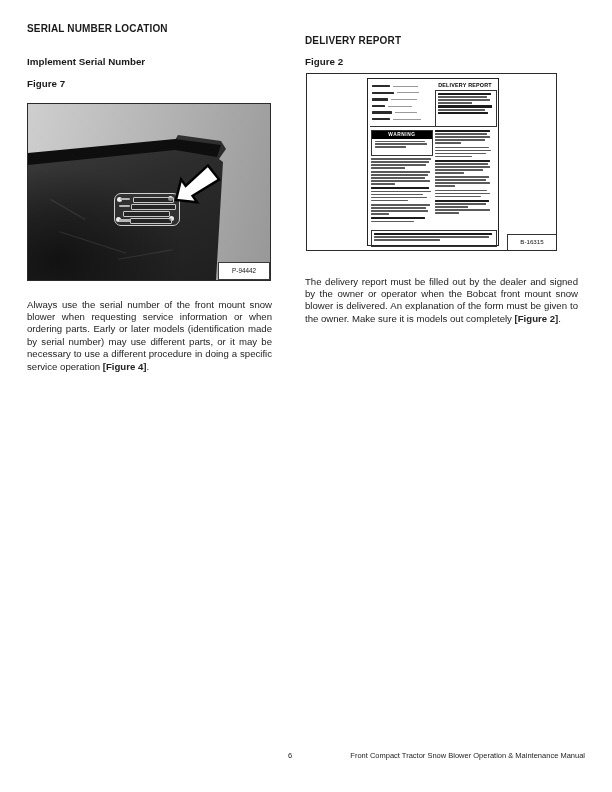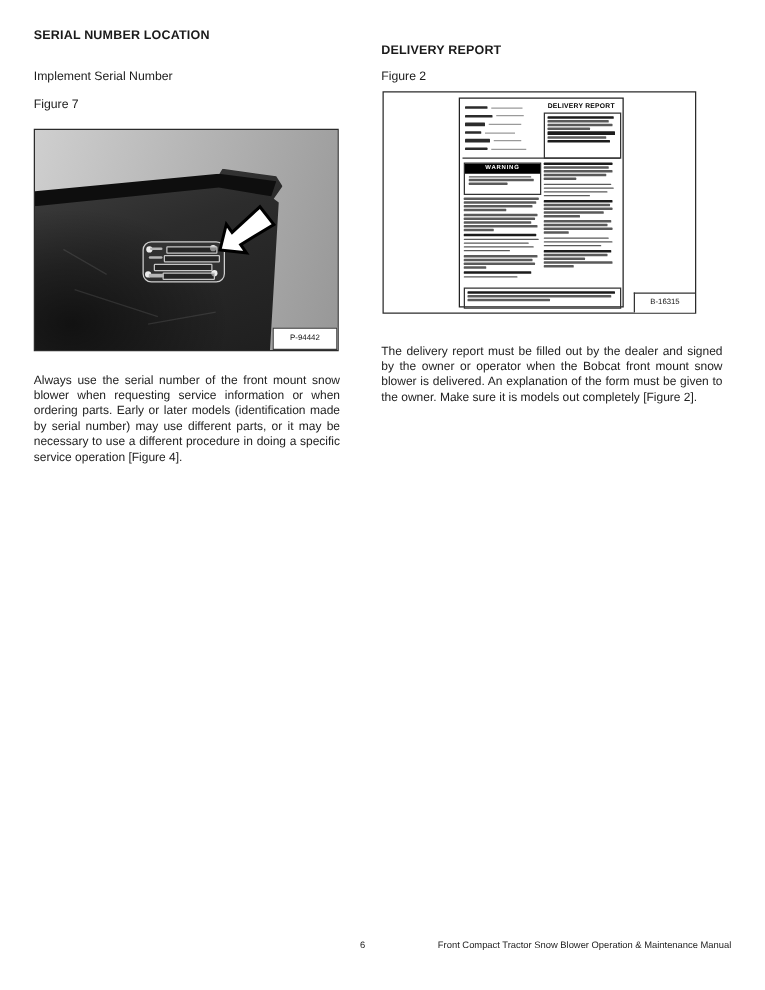--- a/index.html
+++ b/index.html
@@ -1,22 +1,22 @@
 <!DOCTYPE html>
 <html><head>
 <meta charset="utf-8">
 <style>
   html,body{margin:0;padding:0;background:#e8e8e8;}
   .page{position:relative;width:612px;height:792px;background:#ffffff;margin:0 auto;
         font-family:"Liberation Sans", sans-serif;color:#1a1a1a;overflow:hidden;}
   .h1{position:absolute;font-size:10px;font-weight:700;letter-spacing:.15px;white-space:nowrap;}
-  .h2{position:absolute;font-size:9.8px;font-weight:400;white-space:nowrap;}
-  .figlabel{position:absolute;font-size:9.8px;font-weight:400;white-space:nowrap;}
+  .h2{position:absolute;font-size:9.8px;font-weight:700;white-space:nowrap;}
+  .figlabel{position:absolute;font-size:9.8px;font-weight:700;white-space:nowrap;}
   .para{position:absolute;font-size:9.6px;line-height:12.4px;text-align:justify;color:#222;}
-  .para b{font-weight:400;}
+  .para b{font-weight:700;}
 
   
   .photo{position:absolute;left:27px;top:103px;width:242px;height:176px;
          border:1.5px solid #2b2b2b;
          background:linear-gradient(105deg,#cfcfcf 0%,#b7b7b7 42%,#979797 100%);}
   .machine{position:absolute;left:0;top:0;width:100%;height:100%;
          background:linear-gradient(160deg,#454545 0%,#2c2c2c 45%,#1d1d1d 100%);
          clip-path:polygon(0px 50px,147px 36px,150px 31px,193px 37px,198px 45px,191px 55px,195px 58px,188px 176px,0px 176px);}
   .machine:after{content:"";position:absolute;left:0;top:0;width:100%;height:100%;
          background:radial-gradient(ellipse at 12% 88%,rgba(0,0,0,.55),transparent 42%);}

